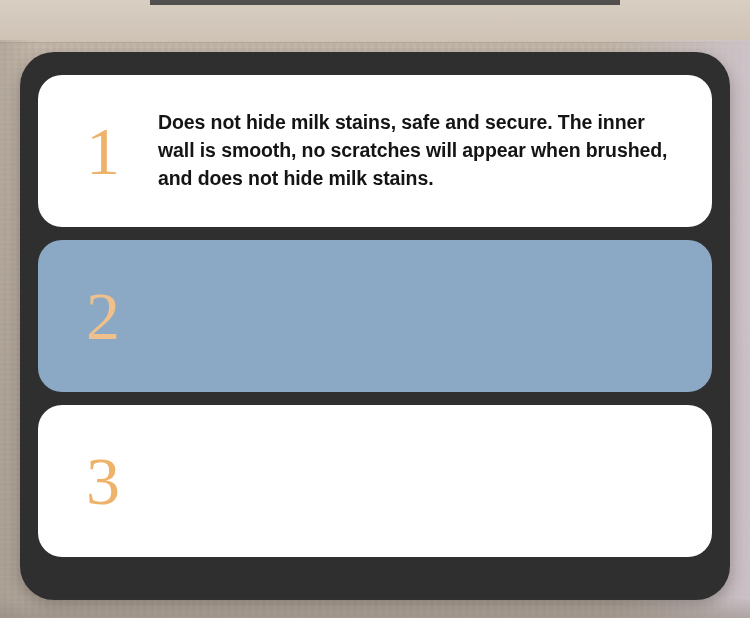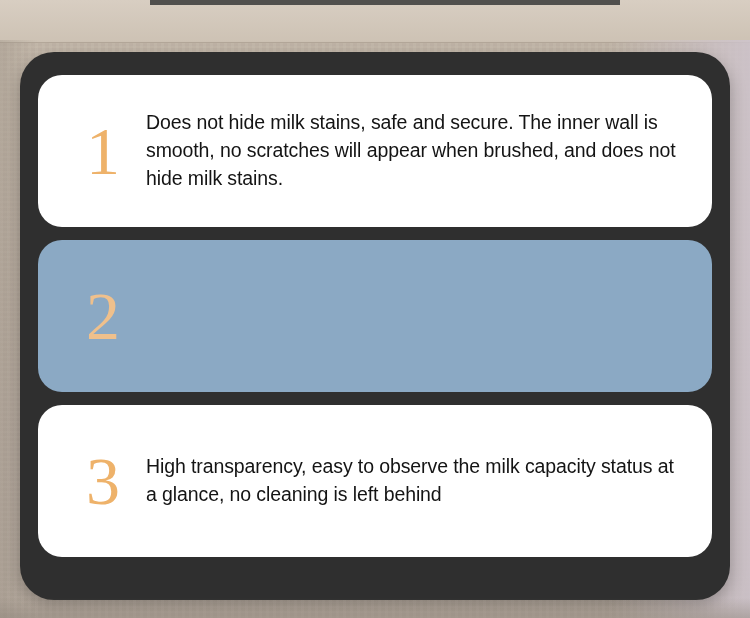--- a/index.html
+++ b/index.html
@@ -120,25 +120,26 @@
     color: #eeb26a;
     user-select: none;
   }
   .card.blue .numeral { color: #efc08c; }
 
   .card-text {
     flex: 1 1 auto;
     font-family: "Liberation Sans", sans-serif;
     font-size: 19.5px;
     line-height: 1.42;
-    font-weight: normal;
+    font-weight: bold;
     color: #141414;
     letter-spacing: -0.1px;
     padding-left: 4px;
     padding-right: 6px;
+    margin-left: 12px;
   }
 
   
   .bg-bottom {
     position: absolute;
     left: 0;
     bottom: 0;
     width: 750px;
     height: 20px;
     background: linear-gradient(to bottom, rgba(150,140,128,0.0), rgba(140,130,120,0.45));
@@ -162,20 +163,19 @@
         <div class="numeral">1</div>
         <div class="card-text">Does not hide milk stains, safe and secure. The inner wall is smooth, no scratches will appear when brushed, and does not hide milk stains.</div>
       </div>
 
       <div class="card blue">
         <div class="numeral">2</div>
       </div>
 
       <div class="card light">
         <div class="numeral">3</div>
-        <div class="card-text">High transparency, easy to observe the milk capacity status at a glance, no cleaning is left behind</div>
       </div>
 
     </div>
   </div>
 
   <div class="bg-bottom"></div>
 </div>
 
 </body></html>

